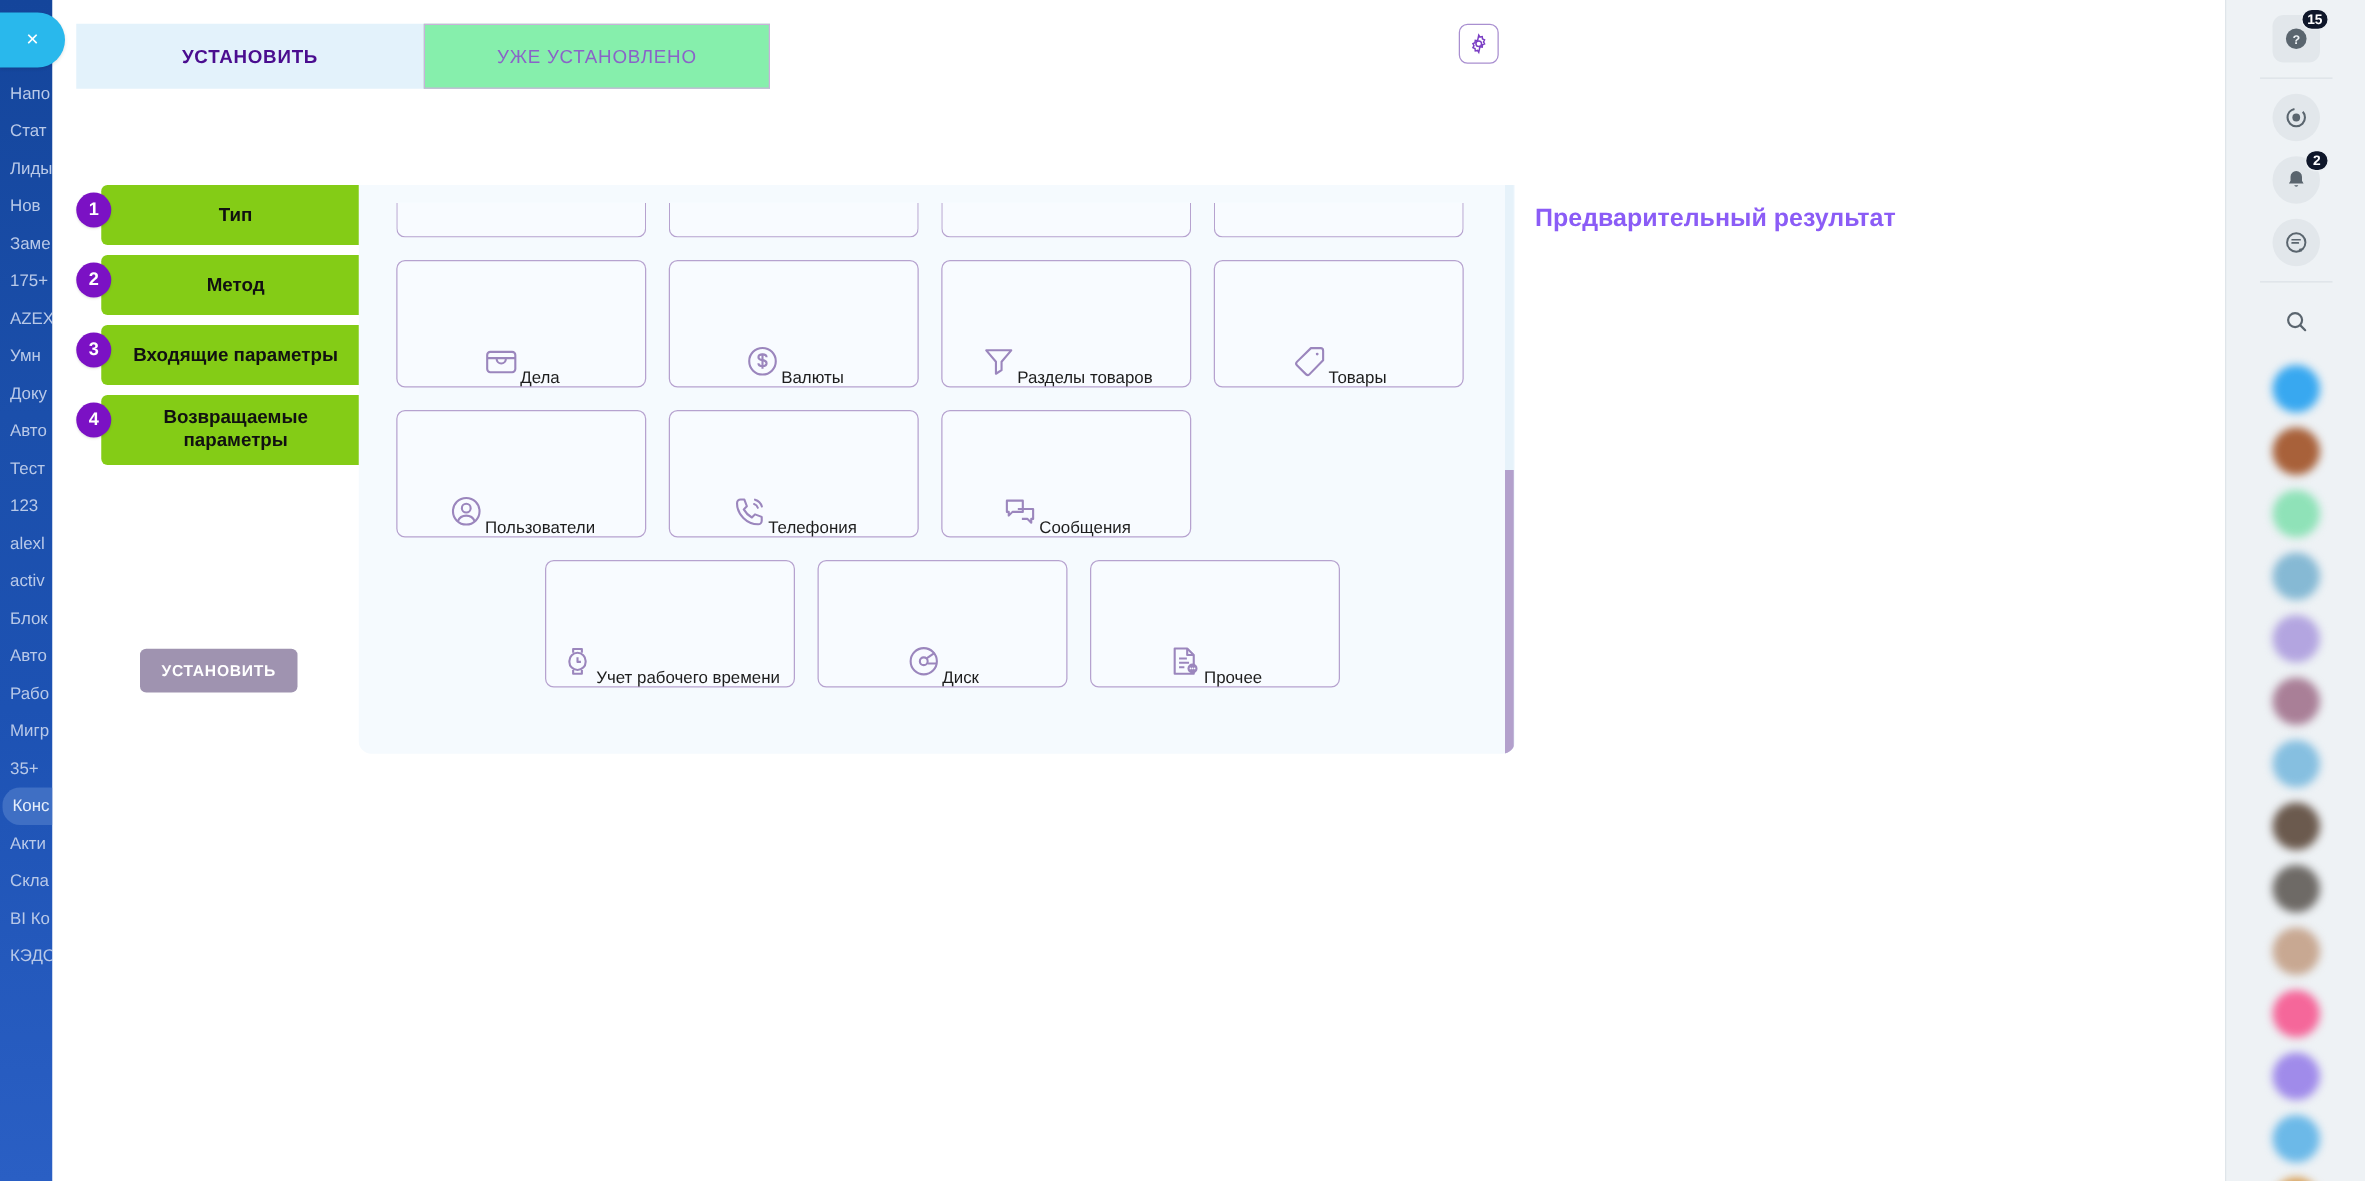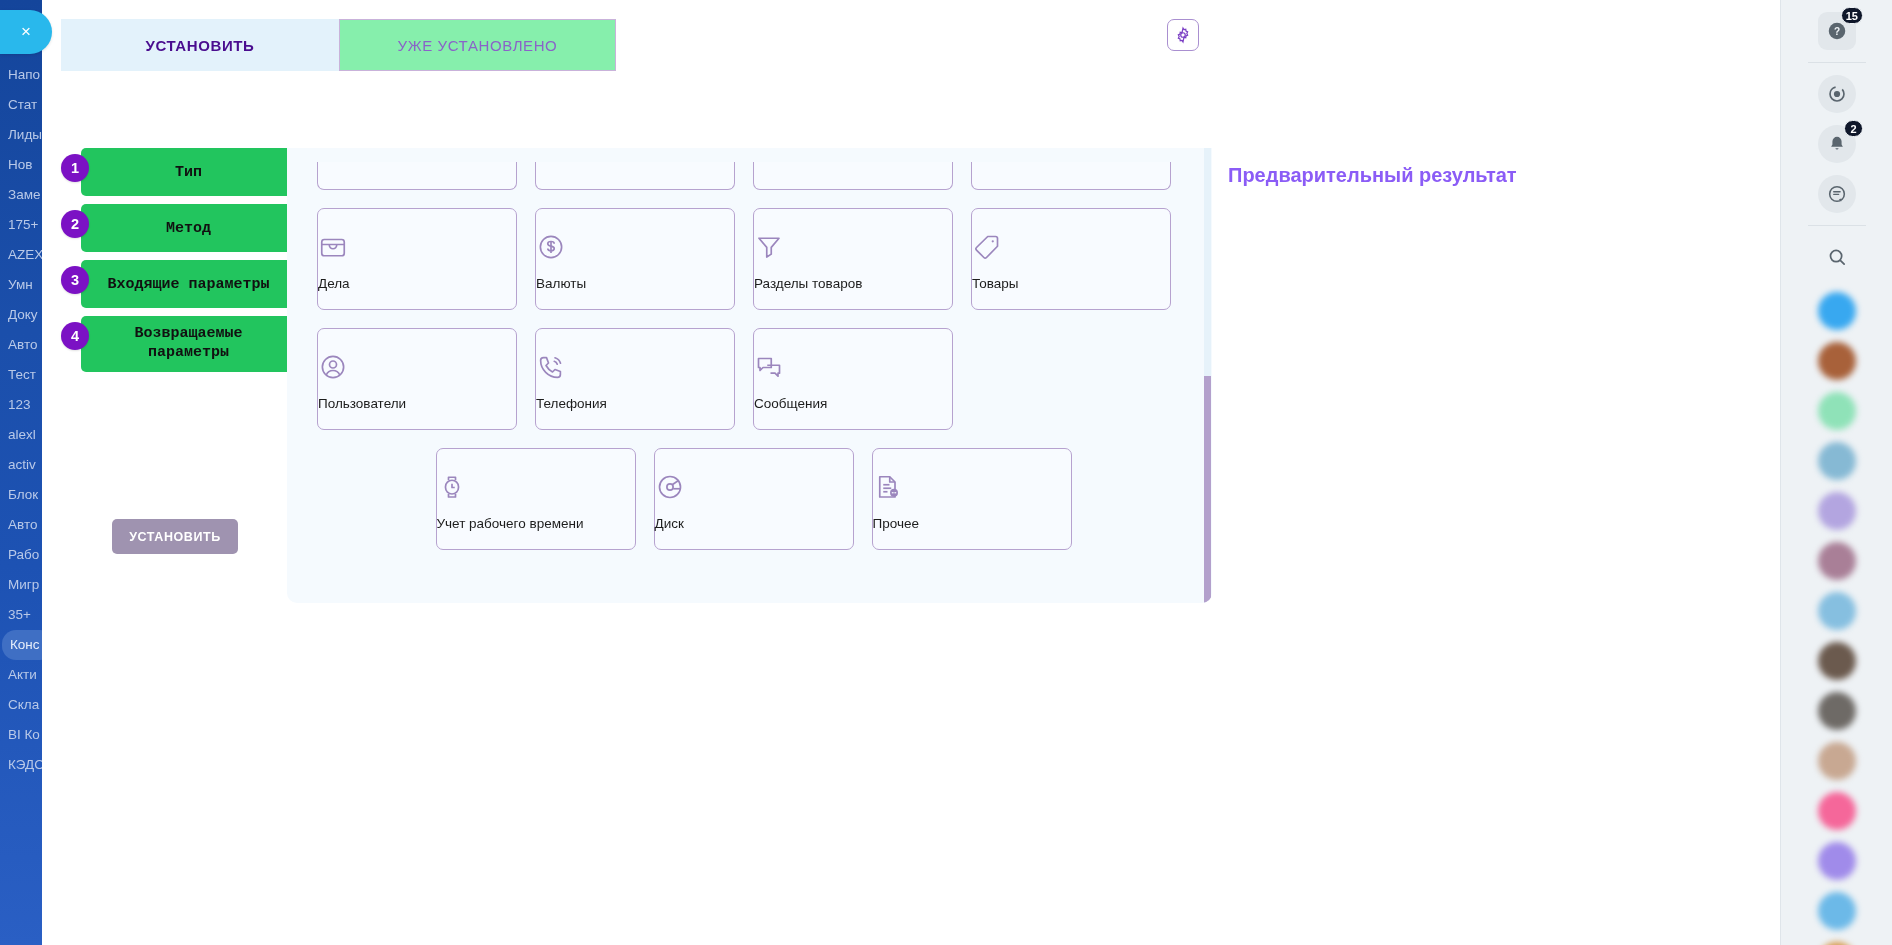--- a/index.html
+++ b/index.html
@@ -62,43 +62,43 @@
   
   .steps { position:absolute; left:19px; top:148px; width:235px; }
   .step-row { position:relative; margin-bottom: 8px; }
   .step-badge {
     position:absolute; left:0px; top:6px; width:28px; height:28px; border-radius:50%;
     background:#7b11c4; color:#ffffff; font-size:14.5px; font-weight:700;
     display:flex; align-items:center; justify-content:center; z-index:3;
     box-shadow: 0 1px 2px rgba(0,0,0,.12);
   }
   .step-chip {
-    margin-left: 20px; min-height: 48px; background:#22c55e; border-radius:5px;
+    margin-left: 20px; min-height: 48px; background:#84cc16; border-radius:5px;
     display:flex; align-items:center; justify-content:center; text-align:center;
-    font-size:15px; font-weight:700; color:#111111; padding: 8px 10px; cursor:pointer;font-family:Liberation Mono, monospace;
+    font-size:15px; font-weight:700; color:#111111; padding: 8px 10px; cursor:pointer;
   }
   .step-chip.two-line { min-height: 56px; line-height: 1.25; }
 
   .install-btn {
     position:absolute; left:70px; top:519px; width:126px; height:35px;
     background:#9f93b0; color:#ffffff; border:none; border-radius:5px;
     font-size:12.5px; font-weight:700; letter-spacing:.6px; cursor:pointer;
   }
 
   
   .card-panel {
     position:absolute; left:245px; top:148px; width:925px; height:455px;
     background:#f5fafe; border-radius: 0 0 10px 10px; overflow:hidden;
   }
   .card-scroll { position:absolute; inset:0; padding: 14px 22px 20px 30px; }
   .card-grid { display:flex; flex-wrap:wrap; gap: 18px 18px; }
   .card {
     width: 200px; height: 102px; background:#f8fbff;
     border:1px solid #b6a2cf; border-radius:7px;
-    display:flex; flex-direction:column; align-items:flex-start; justify-content:center;
+    display:flex; flex-direction:row; align-items:flex-end; justify-content:center;
     cursor:pointer;
   }
   .card.partial { height: 28px; justify-content:flex-end; overflow:hidden; border-top:none; border-radius:0 0 7px 7px;}
   .card-icon { height: 40px; display:flex; align-items:center; justify-content:center; }
   .card-label { margin-top: 9px; font-size: 13.5px; color:#1d1d1d; }
   .card-row-center { display:flex; gap:18px; justify-content:center; width: 100%; margin-top: 18px; }
 
   .panel-scrollbar {
     position:absolute; right: 1px; top: 0; width: 7px; height: 455px; background: transparent;
   }

